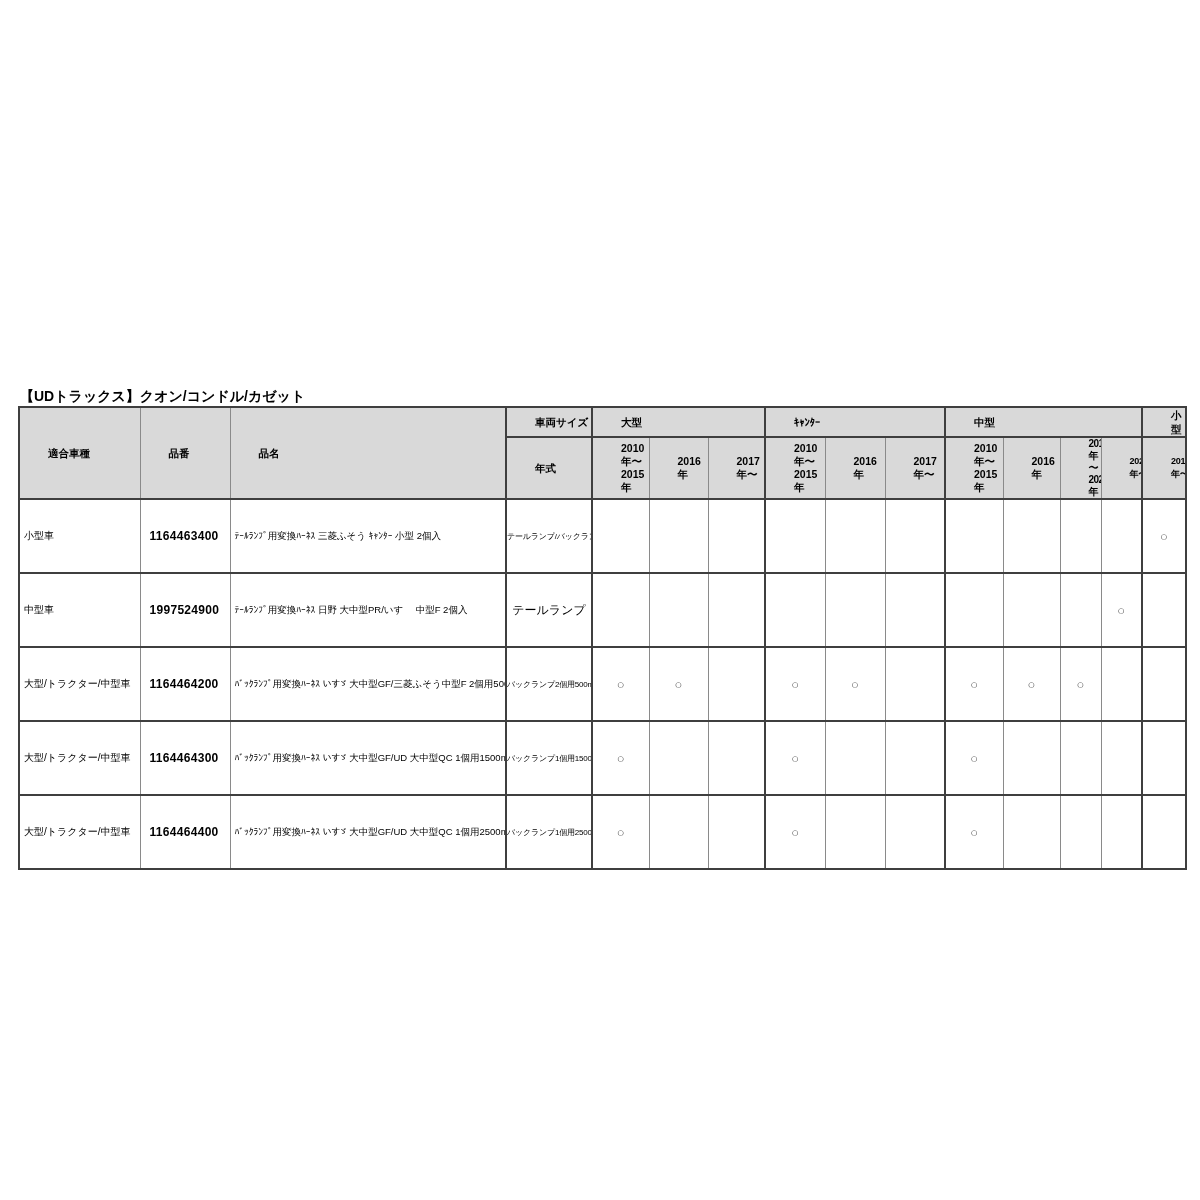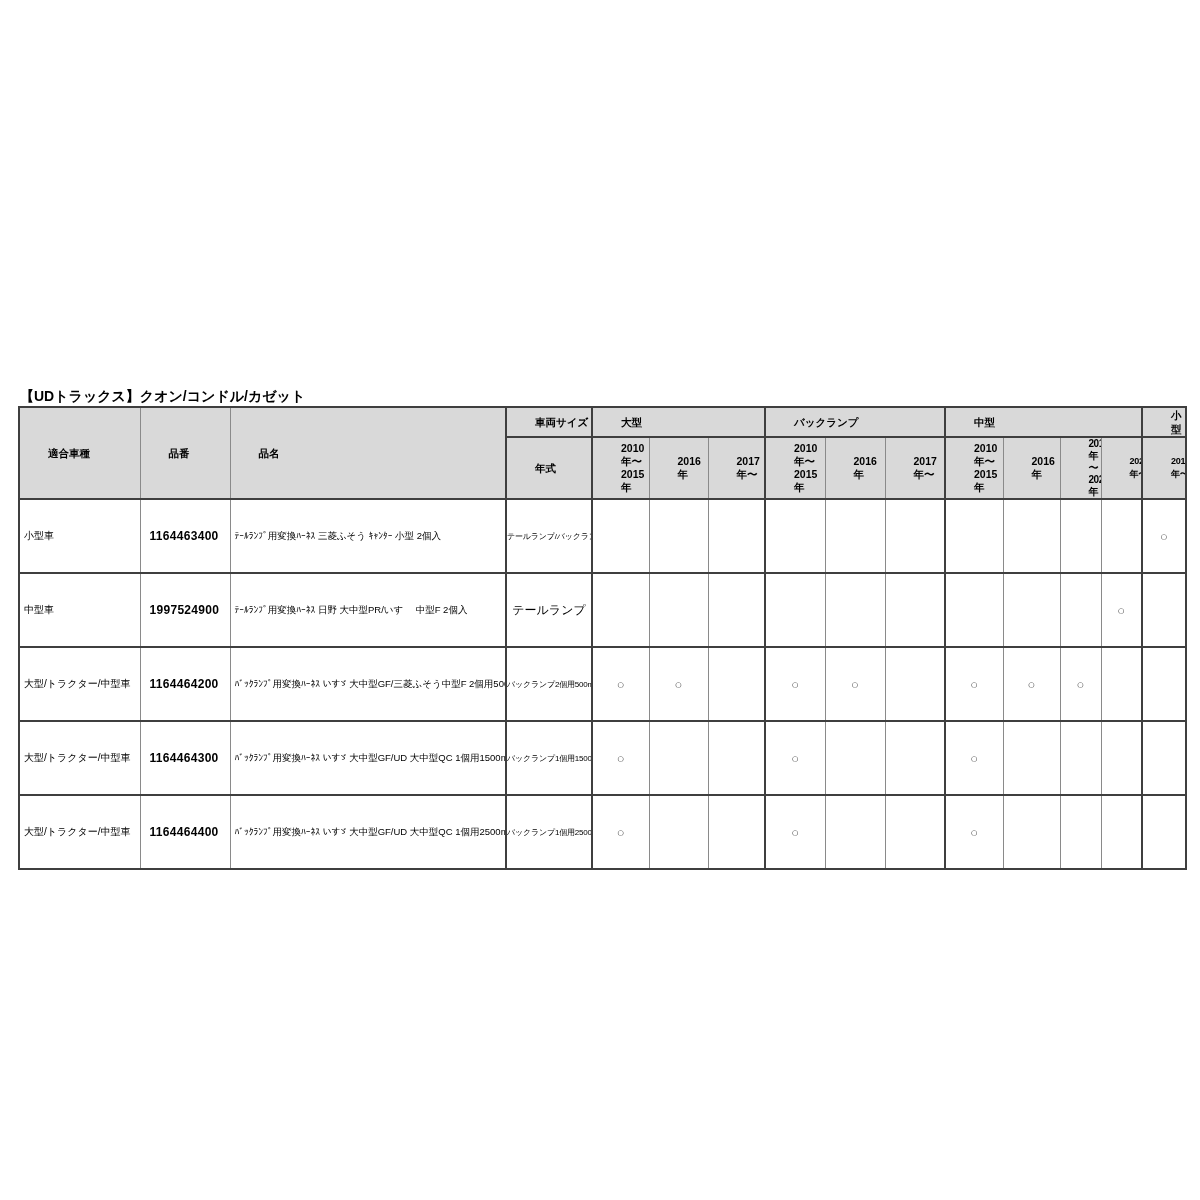--- a/index.html
+++ b/index.html
@@ -68,21 +68,21 @@
       <col style="width:41px">
     <col style="width:44px">
   </colgroup>
   <thead>
     <tr class="h1">
       <th rowspan="2">適合車種</th>
       <th rowspan="2">品番</th>
       <th rowspan="2">品名</th>
       <th class="bl">車両サイズ</th>
       <th class="bl" colspan="3">大型</th>
-      <th class="bl" colspan="3">バックランプ</th>
+      <th class="bl" colspan="3">ｷｬﾝﾀｰ</th>
       <th class="bl" colspan="4">中型</th>
       <th class="bl">小型</th>
     </tr>
     <tr class="h2">
       <th class="bl">年式</th>
       <th class="bl">2010年〜
 2015年</th>
       <th>2016年</th>
       <th>2017年〜</th>
       <th class="bl">2010年〜

